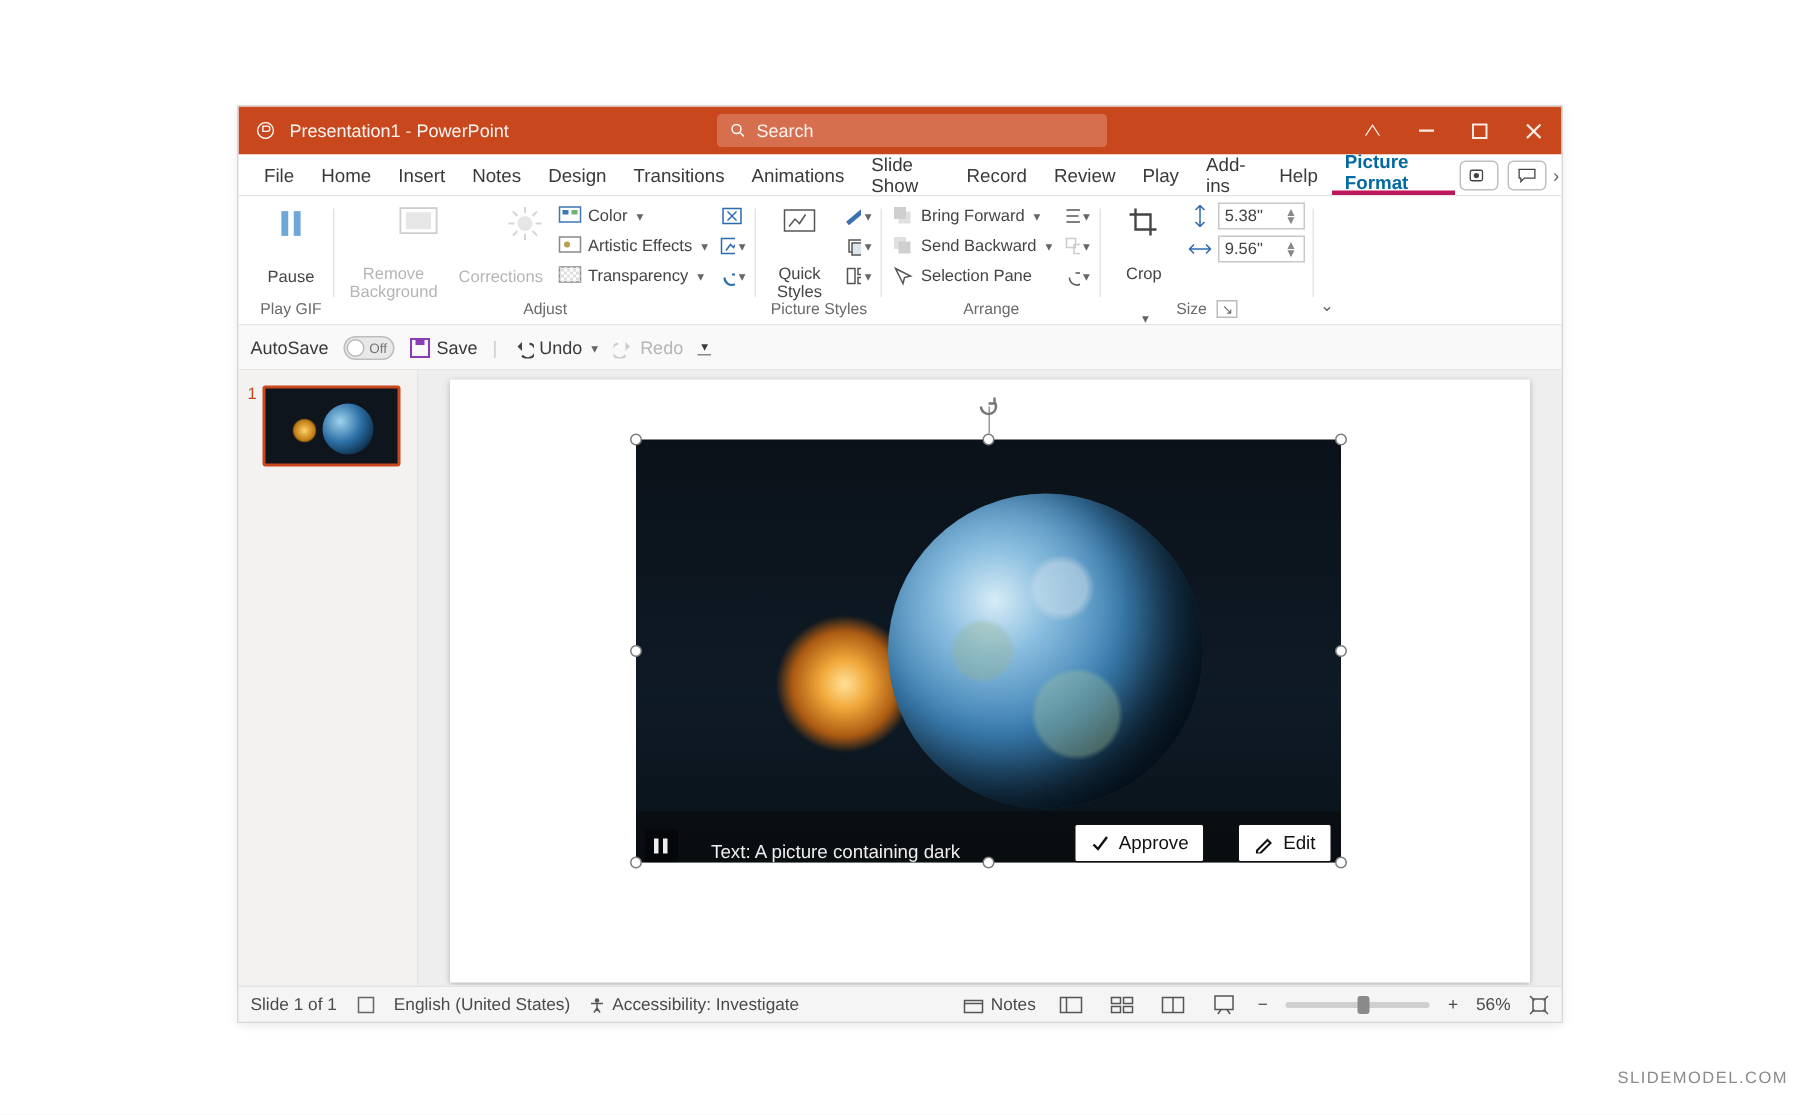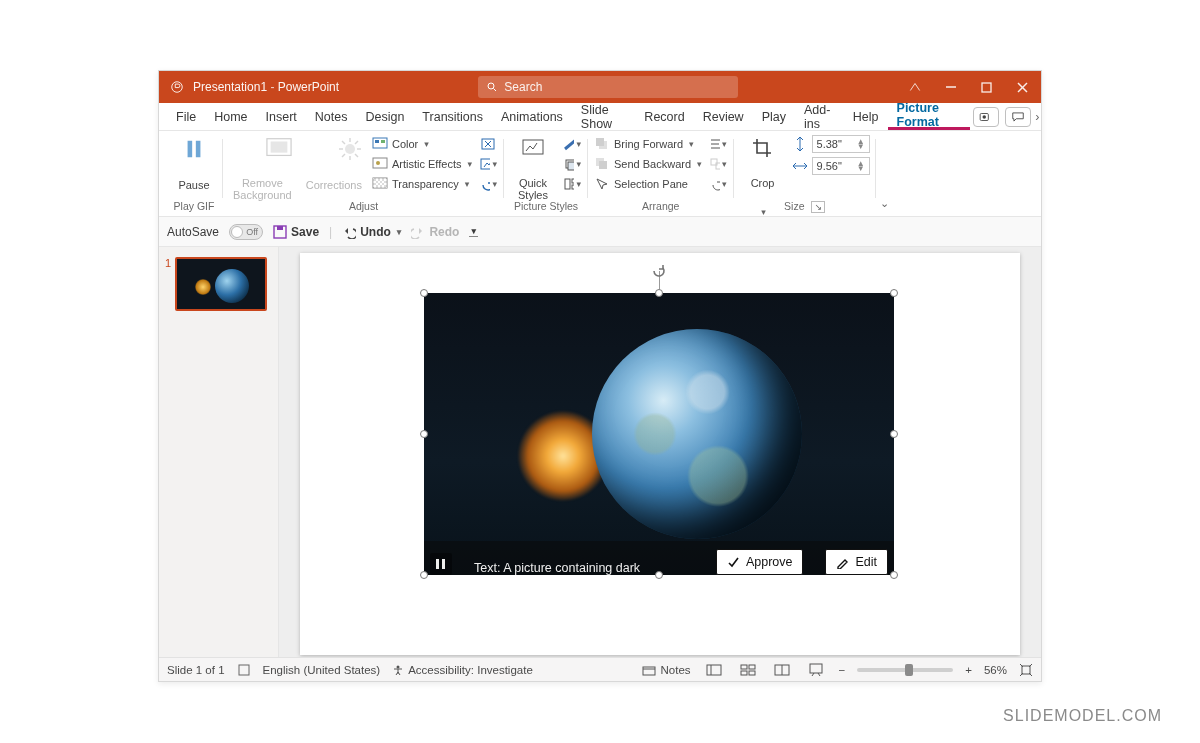--- a/index.html
+++ b/index.html
@@ -40,21 +40,21 @@
   .tinybtn { width:20px; height:18px; border:1px solid transparent; display:flex;align-items:center;justify-content:center;}
   .sizebox { border:1px solid #c8c8c8; height:18px; width:58px; font-size:11px; display:flex; align-items:center; padding:0 4px; justify-content:space-between; background:#fff;}
   .sizebox .sp{display:flex;flex-direction:column;line-height:5px;color:#888;font-size:8px;}
   .ribbon-collapse{ width:18px; display:flex;align-items:flex-end;justify-content:center;color:#666;padding-bottom:6px;}
 
   
   .qat { height:30px; background:#f9f9f9; border-bottom:1px solid #e6e6e6; display:flex; align-items:center; padding:0 8px; gap:10px; font-size:12px; color:#3a3a3a;}
   .toggle { display:inline-flex; align-items:center; border:1px solid #bdbdbd; border-radius:10px; height:16px; width:34px; background:#e8e8e8; position:relative;}
   .toggle .knob{position:absolute;left:1px;top:1px;width:12px;height:12px;border-radius:50%;background:#fff;border:1px solid #bbb;}
   .toggle .txt{font-size:9px;color:#777;position:absolute;right:4px;}
-  .qbtn{display:flex;align-items:center;gap:4px;font-weight:bold;}
+  .qbtn{display:flex;align-items:center;gap:4px;}
   .qsep{color:#ccc;}
 
   
   .workspace { position:absolute; top:176px; left:0; right:0; bottom:24px; display:flex;}
   .thumbcol { width:120px; background:#f3f2f1; border-right:1px solid #e5e5e5; padding:10px 6px;}
   .thumbwrap{display:flex;gap:4px;}
   .thumbnum{font-size:11px;color:#c9471d;}
   .thumb { width:92px; height:54px; border:2px solid #c9471d; border-radius:2px; background:#0e151d; position:relative; overflow:hidden;}
   .thumb .mini-sun{position:absolute;left:18px;top:20px;width:16px;height:16px;border-radius:50%;background:radial-gradient(circle,#ffd36a 0%,#c07a12 60%,transparent 75%);}
   .thumb .mini-earth{position:absolute;left:38px;top:10px;width:34px;height:34px;border-radius:50%;background:radial-gradient(circle at 35% 35%,#9fd3ee 0%,#2c6fa6 45%,#0b2b45 80%);}
@@ -79,21 +79,21 @@
   .altbtn{background:#fff;color:#111;border:1.5px solid #111;height:26px;padding:0 10px;display:flex;align-items:center;gap:6px;font-size:12.5px;border-radius:2px;}
   .altbar .grow{flex:1;}
 
   
   .status { position:absolute; left:0; right:0; bottom:0; height:24px; background:#f6f5f5; border-top:1px solid #e2e2e2; display:flex; align-items:center; font-size:11.5px; color:#4a4a4a; padding:0 8px; gap:12px;}
   .status .grow{flex:1;}
   .viewbtn{width:22px;height:18px;display:flex;align-items:center;justify-content:center;color:#555;}
   .zoomslider{width:96px;height:4px;background:#cfcfcf;position:relative;border-radius:2px;}
   .zoomslider .kn{position:absolute;left:48px;top:-4px;width:8px;height:12px;background:#8a8a8a;border-radius:2px;}
 
-  .watermark{position:absolute;right:38px;bottom:18px;font-size:16px;letter-spacing:1px;color:#8a8a8a;}
+  .watermark{position:absolute;right:8px;bottom:18px;font-size:11px;letter-spacing:1px;color:#8a8a8a;}
 
   
   svg{display:block;}
 </style>
 </head>
 <body>
 
 <div class="shell">
 
   <div class="titlebar">

